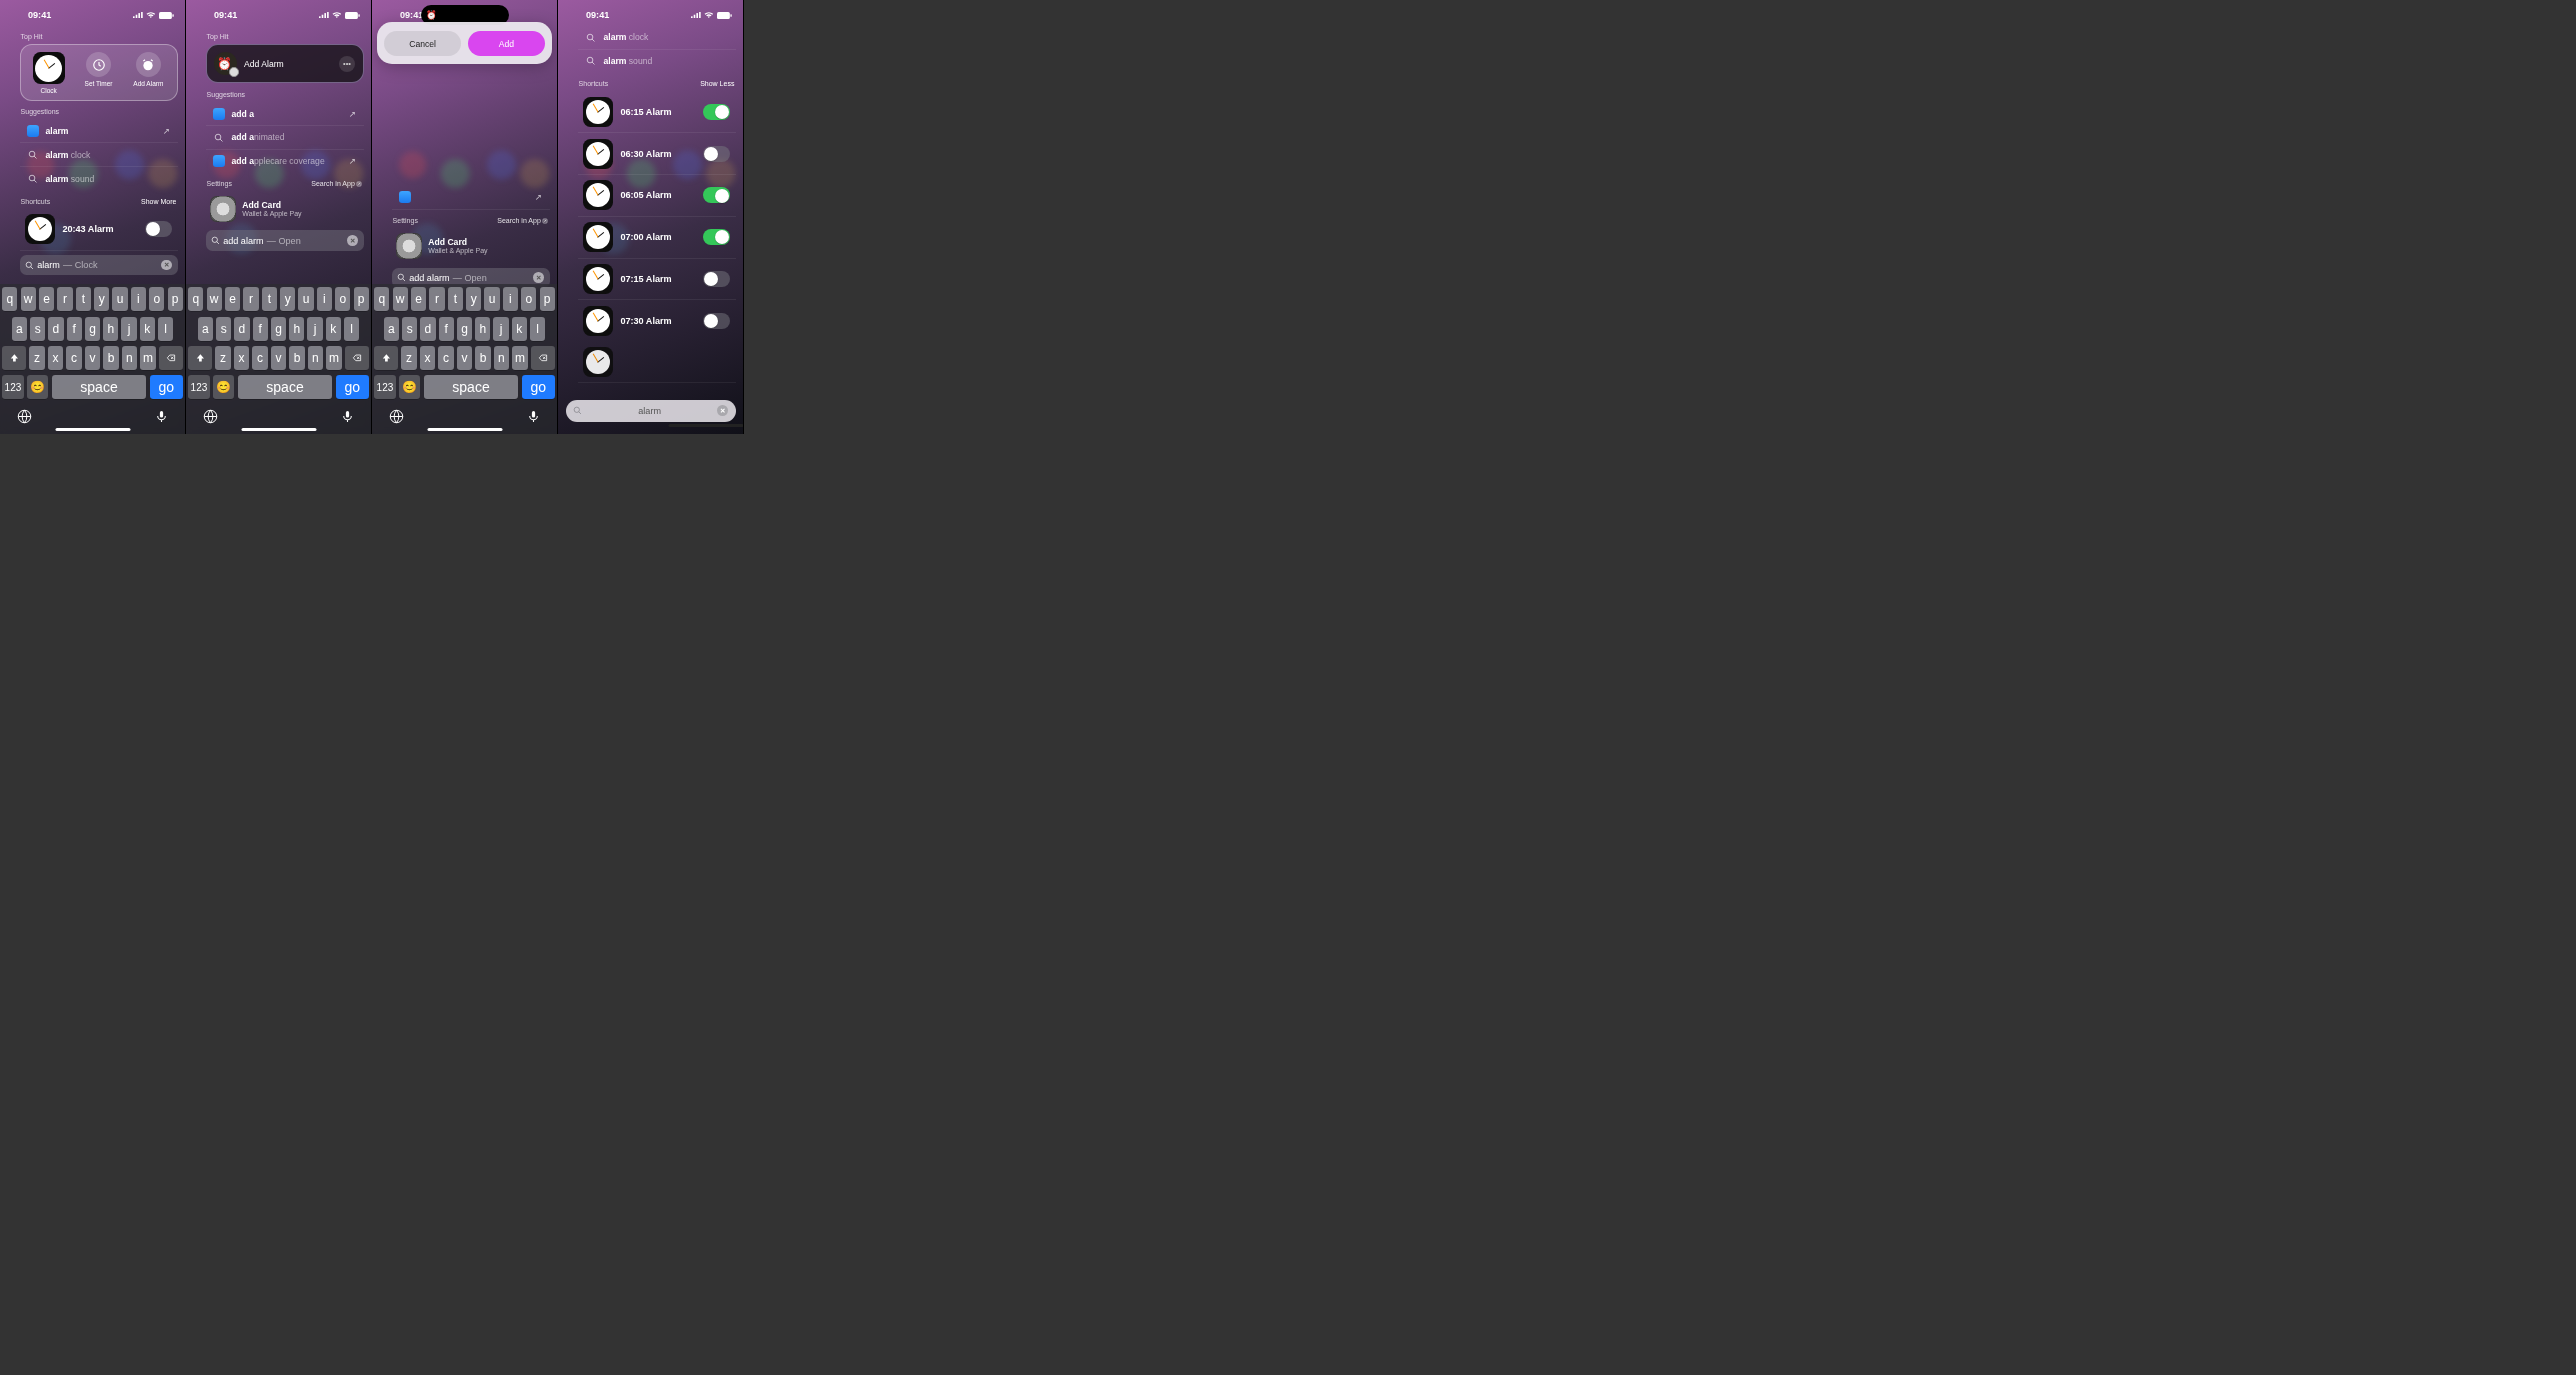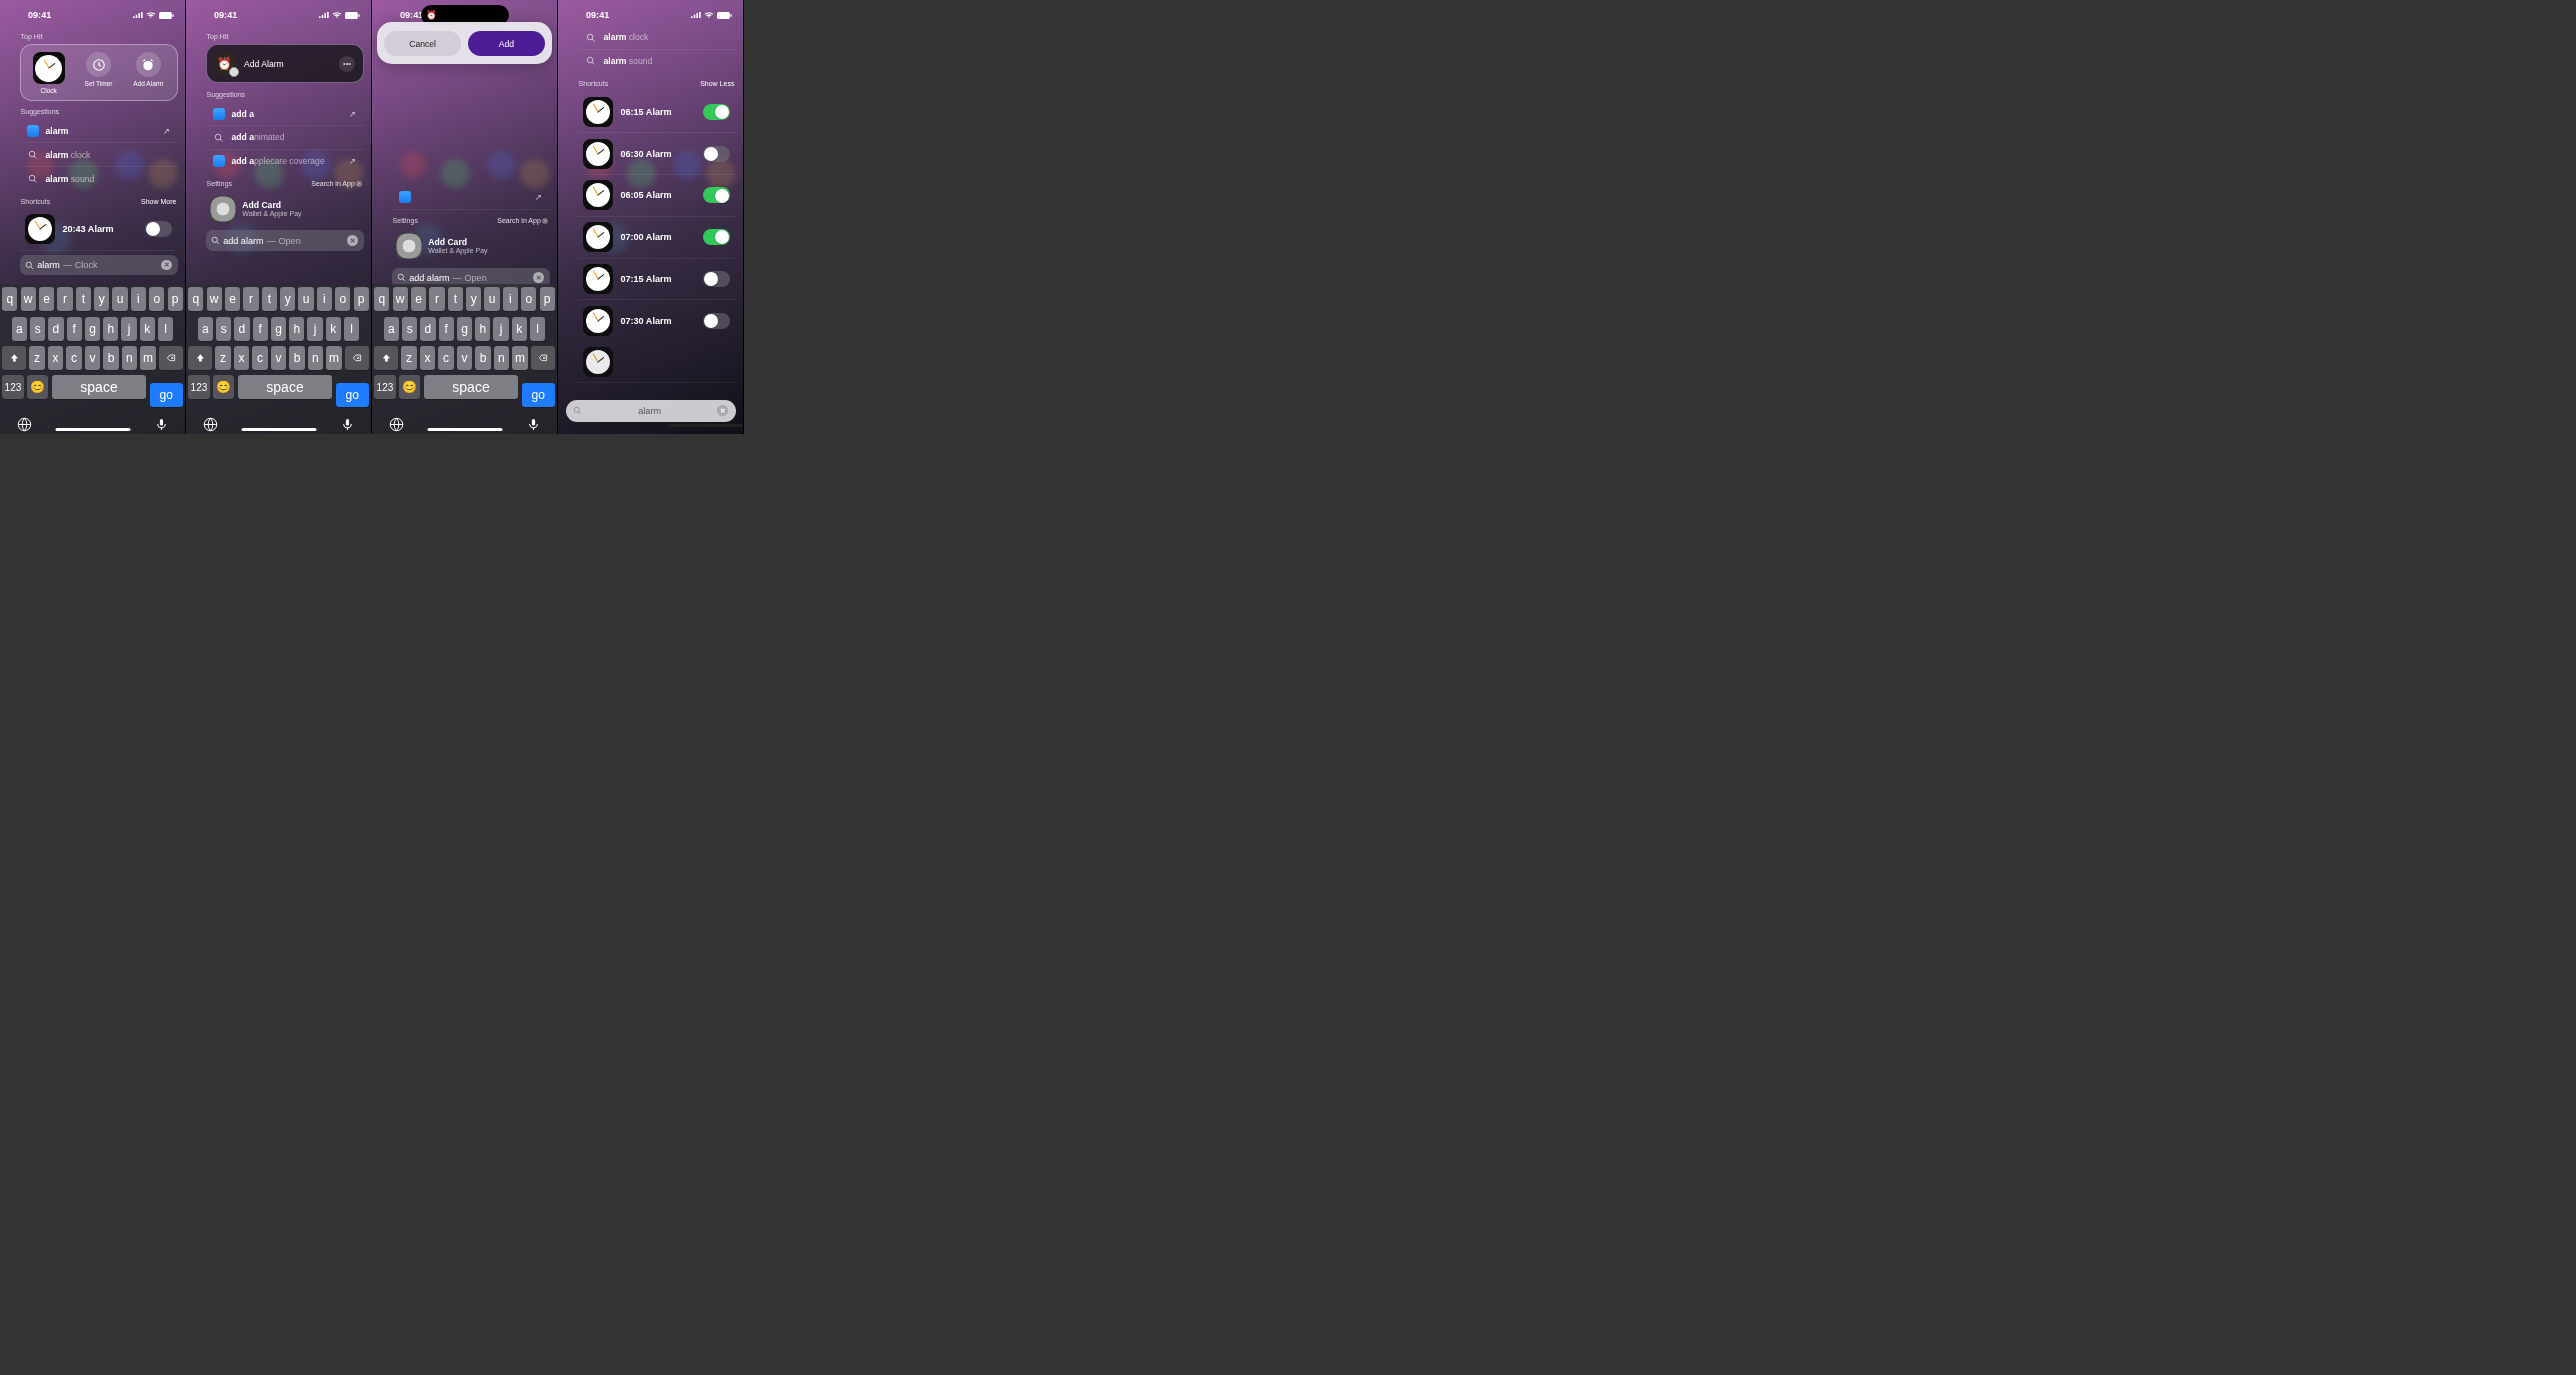--- a/index.html
+++ b/index.html
@@ -135,21 +135,21 @@
   .searchbar .hint{color:rgba(255,255,255,.55);font-size:9.1px;}
   .searchbar .sp{flex:1;}
   .searchbar .clear{width:10.8px;height:10.8px;border-radius:50%;background:rgba(255,255,255,.55);color:#555;display:flex;align-items:center;justify-content:center;font-size:6.5px;font-weight:bold;}
   
   .kbd{position:absolute;left:0;right:0;bottom:0;height:150px;background:rgba(45,45,50,.72);backdrop-filter:blur(3.2px);padding:3.2px 2.2px 0;}
   .krow{display:flex;gap:3.2px;justify-content:center;margin-bottom:5.4px;}
   .key{height:24px;border-radius:3.2px;background:rgba(135,135,142,.92);color:#fff;font-size:12px;display:flex;align-items:center;justify-content:center;box-shadow:0 0.5px 0 rgba(0,0,0,.4);}
   .key.w{flex:1;min-width:0;}
   .key.gray{background:rgba(90,90,96,.92);}
   .key.space{flex:4;font-size:14px;}
-  .key.go{background:#1f7bff;font-size:12px;flex:1.4;margin-top:8px;}
+  .key.go{background:#1f7bff;font-size:14px;flex:1.4;}
   .key.sm{font-size:10px;}
   .bottombar{display:flex;justify-content:space-between;align-items:center;padding:4.3px 15px 7.5px;}
   .globe,.mic{color:#fff;}
   .homebar{position:absolute;bottom:3.2px;left:50%;transform:translateX(-50%);width:75px;height:2.7px;border-radius:1.6px;background:#fff;}
   
   .modal{
     position:absolute;top:21.5px;left:5.4px;right:5.4px;
     background:rgba(235,232,238,.95);
     border-radius:15px; padding: 9.7px 6.5px 7.5px;
     color:#222; z-index:5;
@@ -160,21 +160,21 @@
   .wheel .col.h{align-items:flex-end;padding-right:9.7px;}
   .wheel .col.m{align-items:flex-start;padding-left:9.7px;}
   .wheel .band{position:absolute;top:50%;transform:translateY(-50%);left:10.8px;right:10.8px;height:19.4px;border-radius:4.3px;background:rgba(120,120,128,.14);}
   .wheel .col .sel{color:#111;font-weight:500;font-size:14px;}
   .wheel .col .f1{opacity:.85;font-size:12px;}
   .wheel .col .f2{opacity:.5;font-size:10.2px;}
   .wheel .col .f3{opacity:.25;font-size:9.1px;}
   .mbtns{display:flex;gap:6.5px;}
   .mbtn{flex:1;height:25px;border-radius:12.4px;display:flex;align-items:center;justify-content:center;font-size:8.6px;font-weight:500;}
   .mbtn.cancel{background:rgba(120,120,128,.18);color:#222;}
-  .mbtn.add{background:#4c1d95;color:#fff;}
+  .mbtn.add{background:#d946ef;color:#fff;}
   .bolded{font-weight:600;}
   .screen4-search-wrap{position:absolute;left:0;right:0;bottom:4.3px;padding:0 0;}
   .screen4-search{margin:0 7.5px;height:21.5px;border-radius:12px;background:rgba(230,226,232,.88);display:flex;align-items:center;gap:4.3px;padding:0 7.5px;color:#777;}
   .screen4-search .q{flex:1;text-align:center;font-size:9.1px;color:#555;}
 </style>
 </head>
 <body>
 
 <div class="screen">
   <div class="status">

